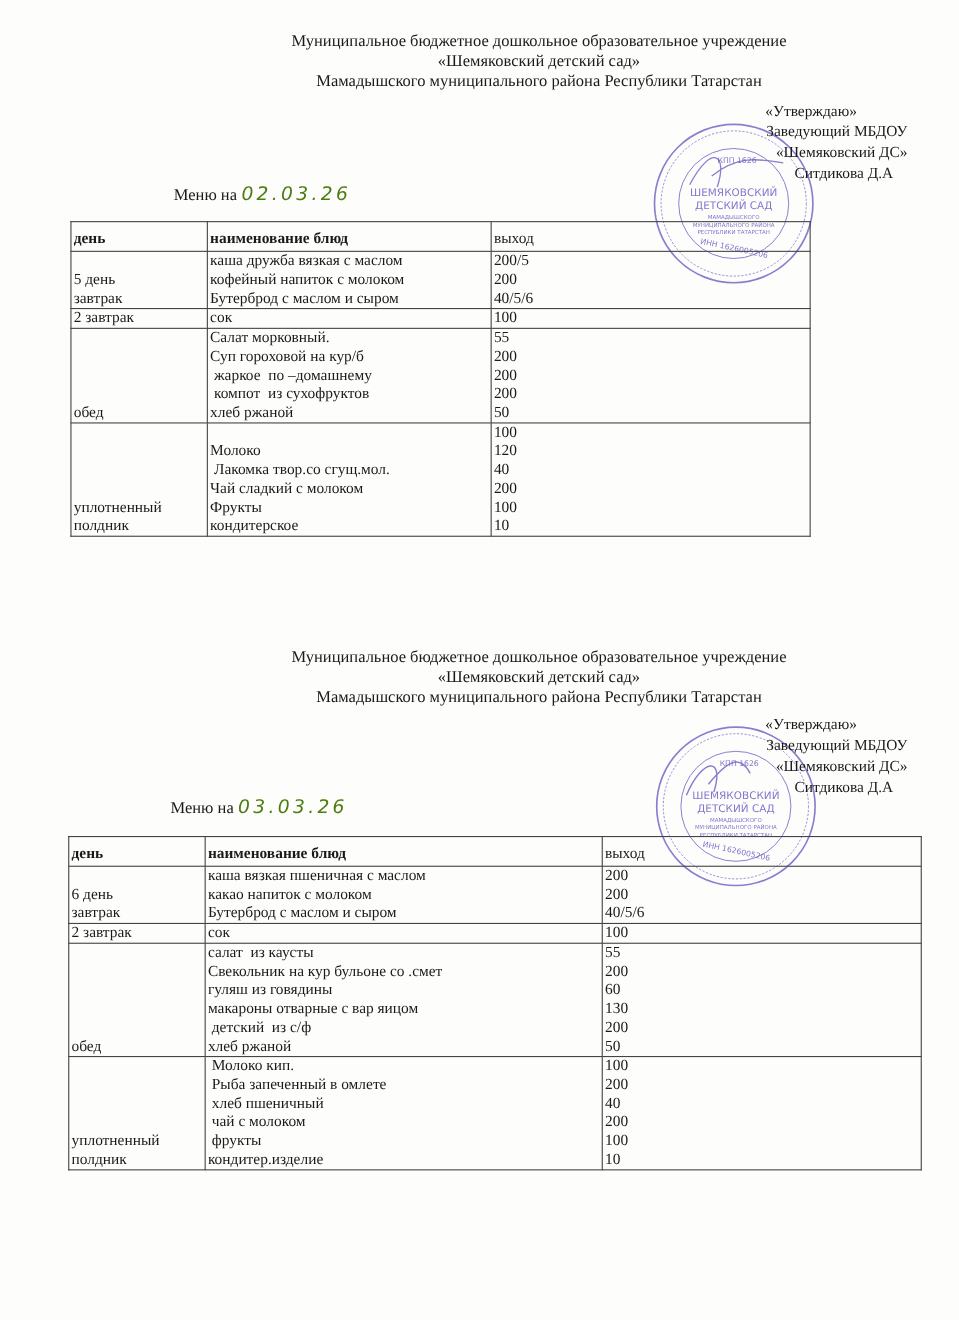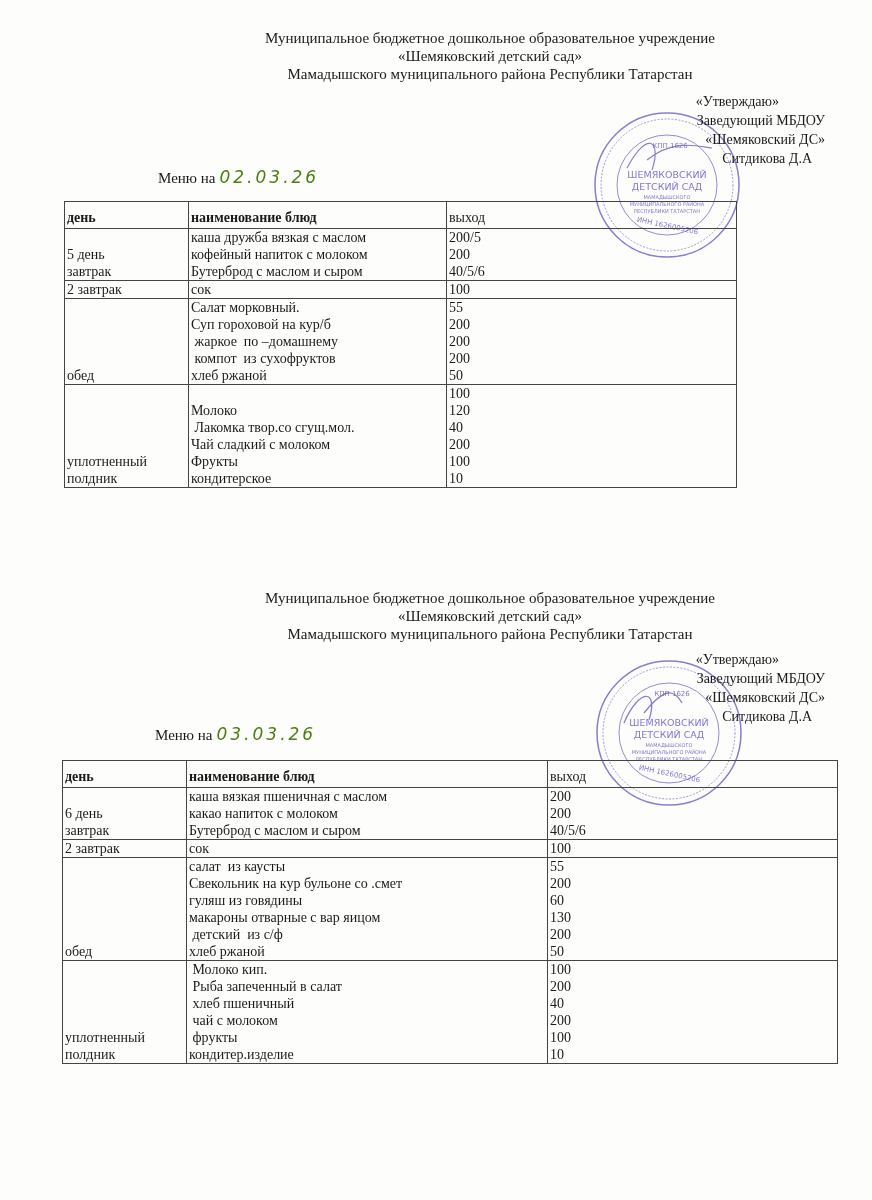--- a/index.html
+++ b/index.html
@@ -242,21 +242,21 @@
               <span class="line">50</span>
             </td>
       </tr>
       <tr>
         <td class="c1 meal">
               <span class="line">уплотненный</span>
               <span class="line">полдник</span>
             </td>
         <td class="c2 dishes">
               <span class="line"> Молоко кип.</span>
-              <span class="line"> Рыба запеченный в салат</span>
+              <span class="line"> Рыба запеченный в омлете</span>
               <span class="line"> хлеб пшеничный</span>
               <span class="line"> чай с молоком</span>
               <span class="line"> фрукты</span>
               <span class="line">кондитер.изделие</span>
             </td>
         <td class="c3 yields">
               <span class="line">100</span>
               <span class="line">200</span>
               <span class="line">40</span>
               <span class="line">200</span>

